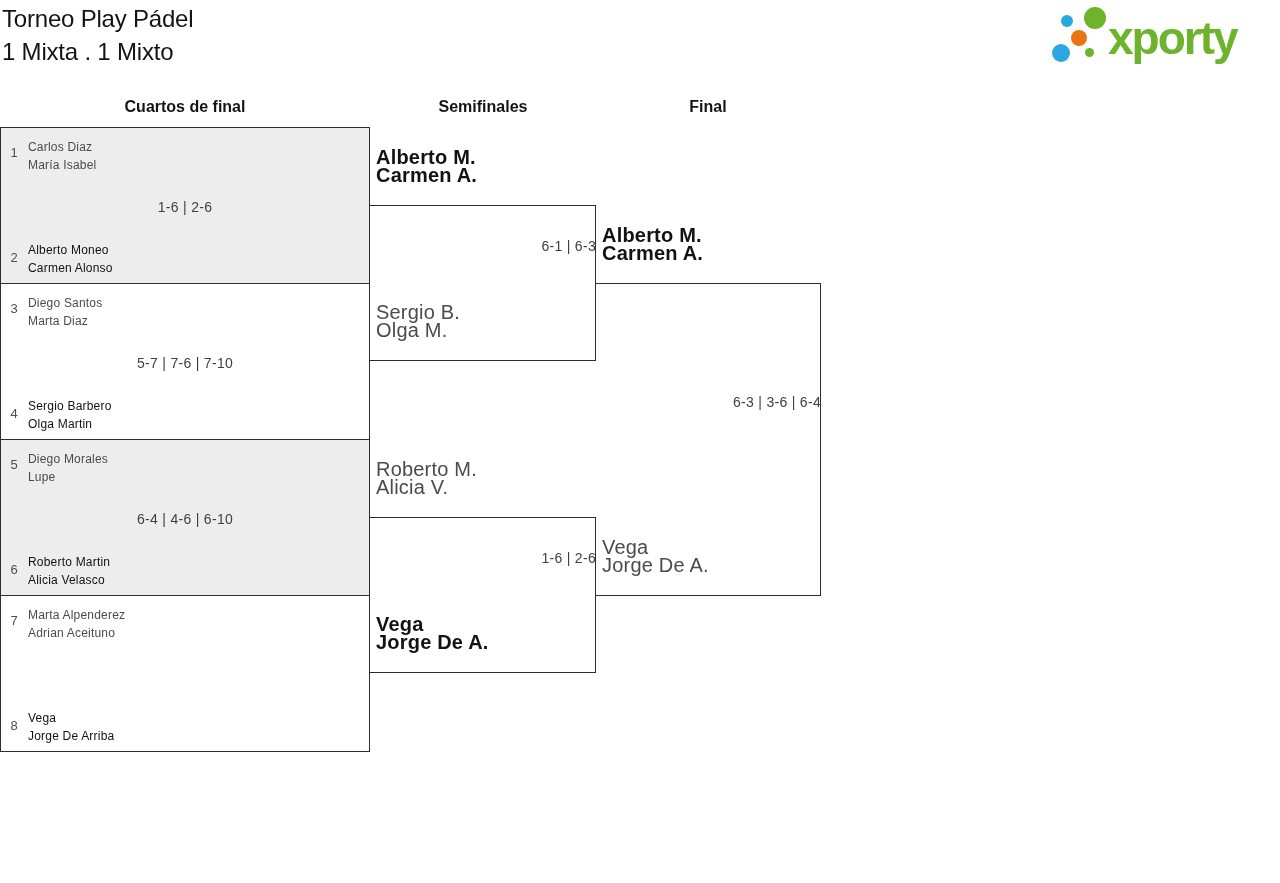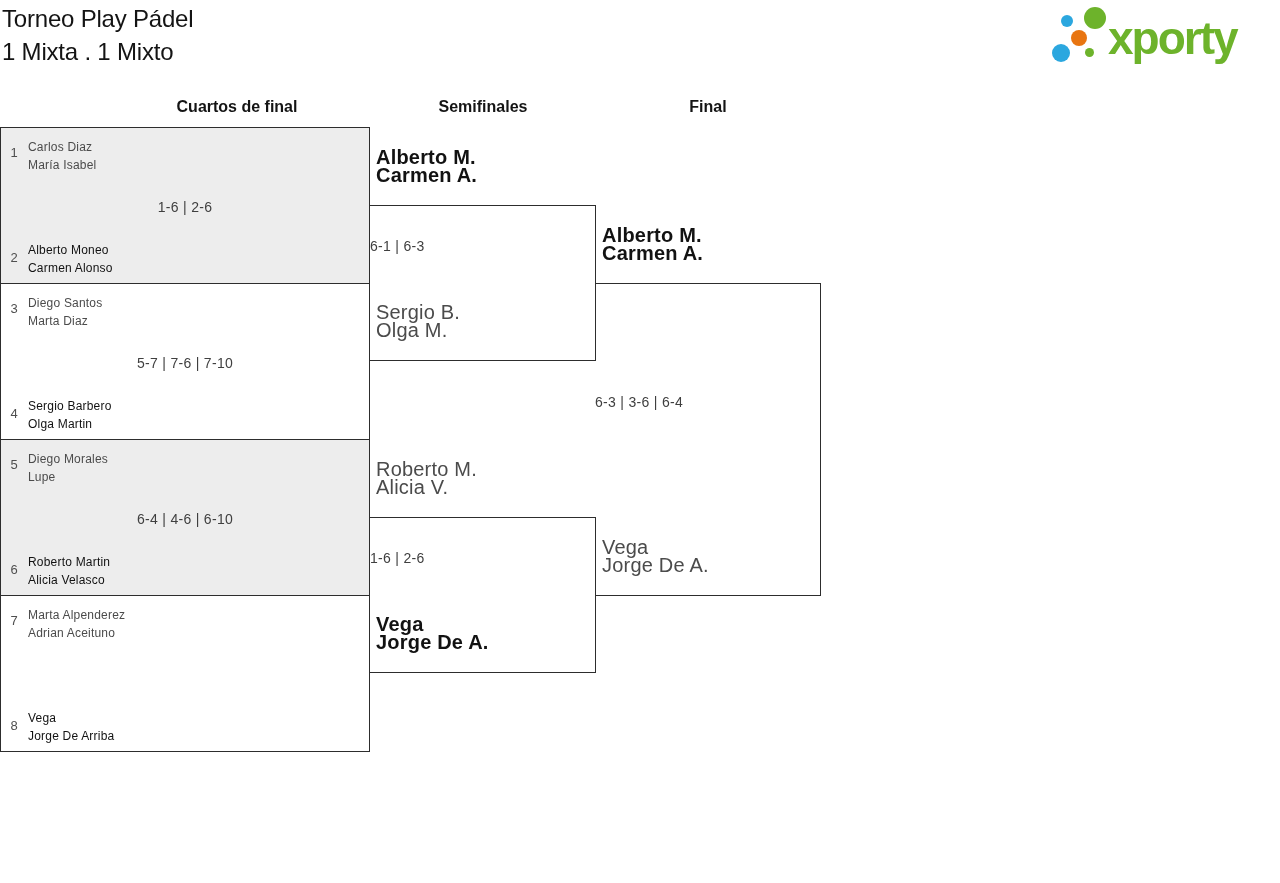--- a/index.html
+++ b/index.html
@@ -19,21 +19,21 @@
 
   
   .dot{position:absolute;border-radius:50%;}
   .brand-text{
     position:absolute;left:1108px;top:10px;font-size:46px;line-height:56px;
     font-weight:700;color:var(--green);letter-spacing:-2px;
   }
 
   
   .col-header{position:absolute;top:97px;text-align:center;font-size:16px;font-weight:600;color:var(--ink);line-height:20px;}
-  .hdr-qf{left:16px;width:370px;padding-left:36px;}
+  .hdr-qf{left:0;width:370px;}
   .hdr-sf{left:370px;width:226px;}
   .hdr-f{left:595px;width:226px;}
 
   
   .qf-box{
     position:absolute;left:0;width:370px;height:157px;
     border:1px solid var(--line);box-sizing:border-box;background:#fff;
   }
   .qf-box.shade{background:var(--shade);}
   .seed{position:absolute;left:4px;width:18px;text-align:center;font-size:13px;line-height:18px;color:var(--seed);}
@@ -47,21 +47,21 @@
 
   
   .rbox{position:absolute;border:1px solid var(--line);border-left:none;box-sizing:border-box;background:transparent;}
   .sf1-box{left:370px;top:205px;width:226px;height:156px;}
   .sf2-box{left:370px;top:517px;width:226px;height:156px;}
   .f-box{left:595px;top:283px;width:226px;height:313px;}
 
   
   .adv-team{position:absolute;font-size:20px;line-height:18px;color:var(--reg);letter-spacing:0.2px;}
   .adv-team.winner{font-weight:700;color:var(--win);}
-  .adv-score{position:absolute;text-align:left;font-size:14px;line-height:18px;color:var(--score);letter-spacing:0.3px;}
+  .adv-score{position:absolute;text-align:right;font-size:14px;line-height:18px;color:var(--score);letter-spacing:0.3px;}
   .sf1-t{left:376px;top:148px;}
   .sf1-s{left:370px;width:226px;top:237px;}
   .sf1-b{left:376px;top:303px;}
   .sf2-t{left:376px;top:460px;}
   .sf2-s{left:370px;width:226px;top:549px;}
   .sf2-b{left:376px;top:615px;}
   .f-t{left:602px;top:226px;}
   .f-s{left:595px;width:226px;top:393px;}
   .f-b{left:602px;top:538px;}
 </style>

